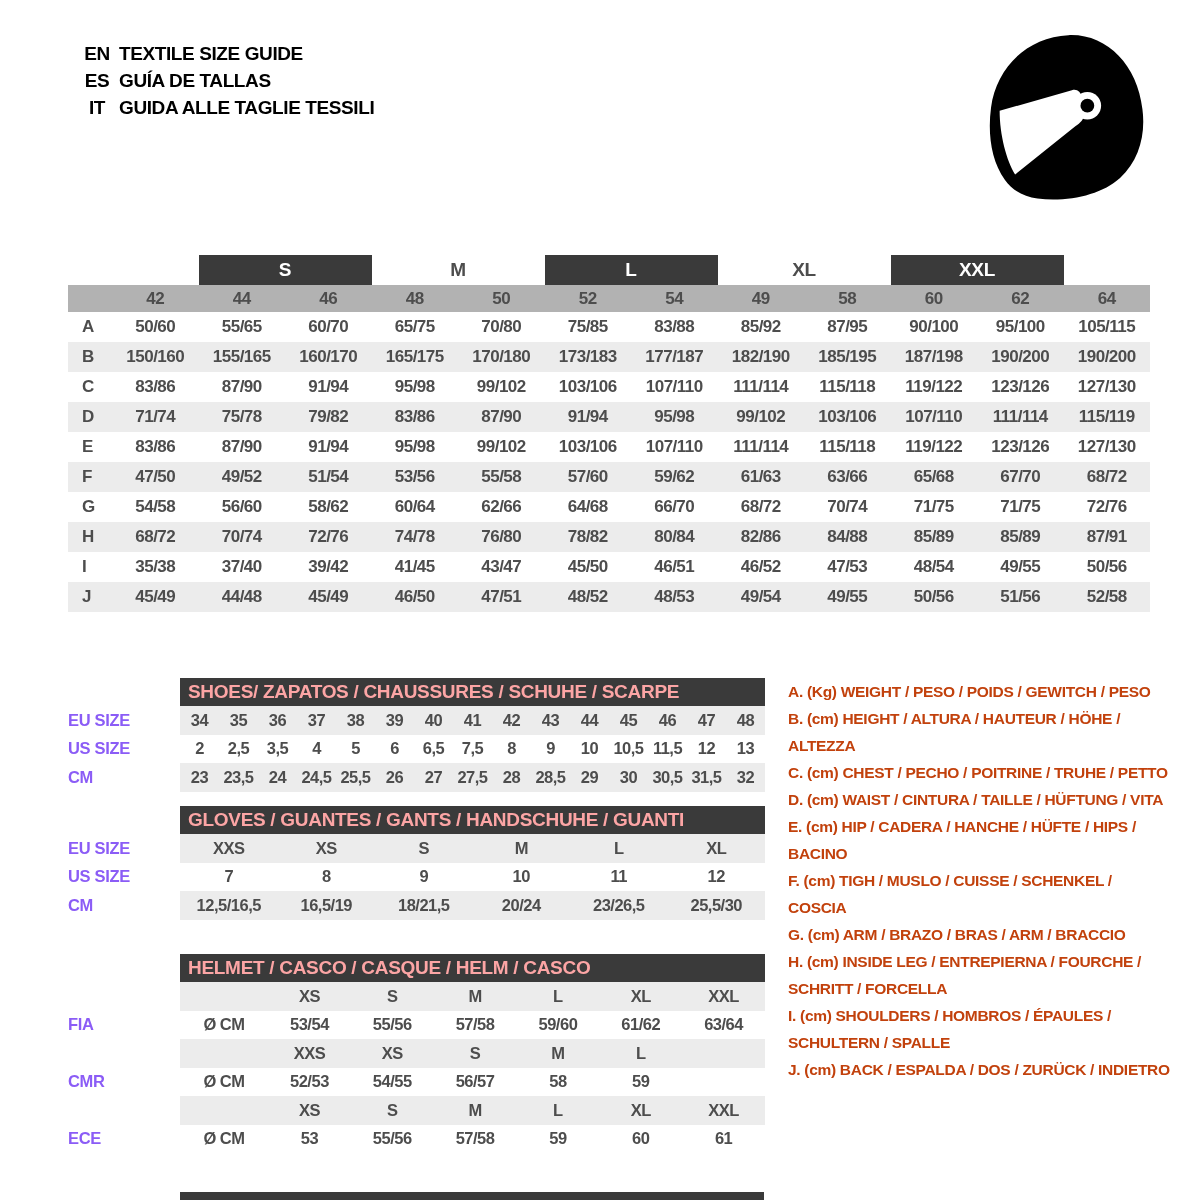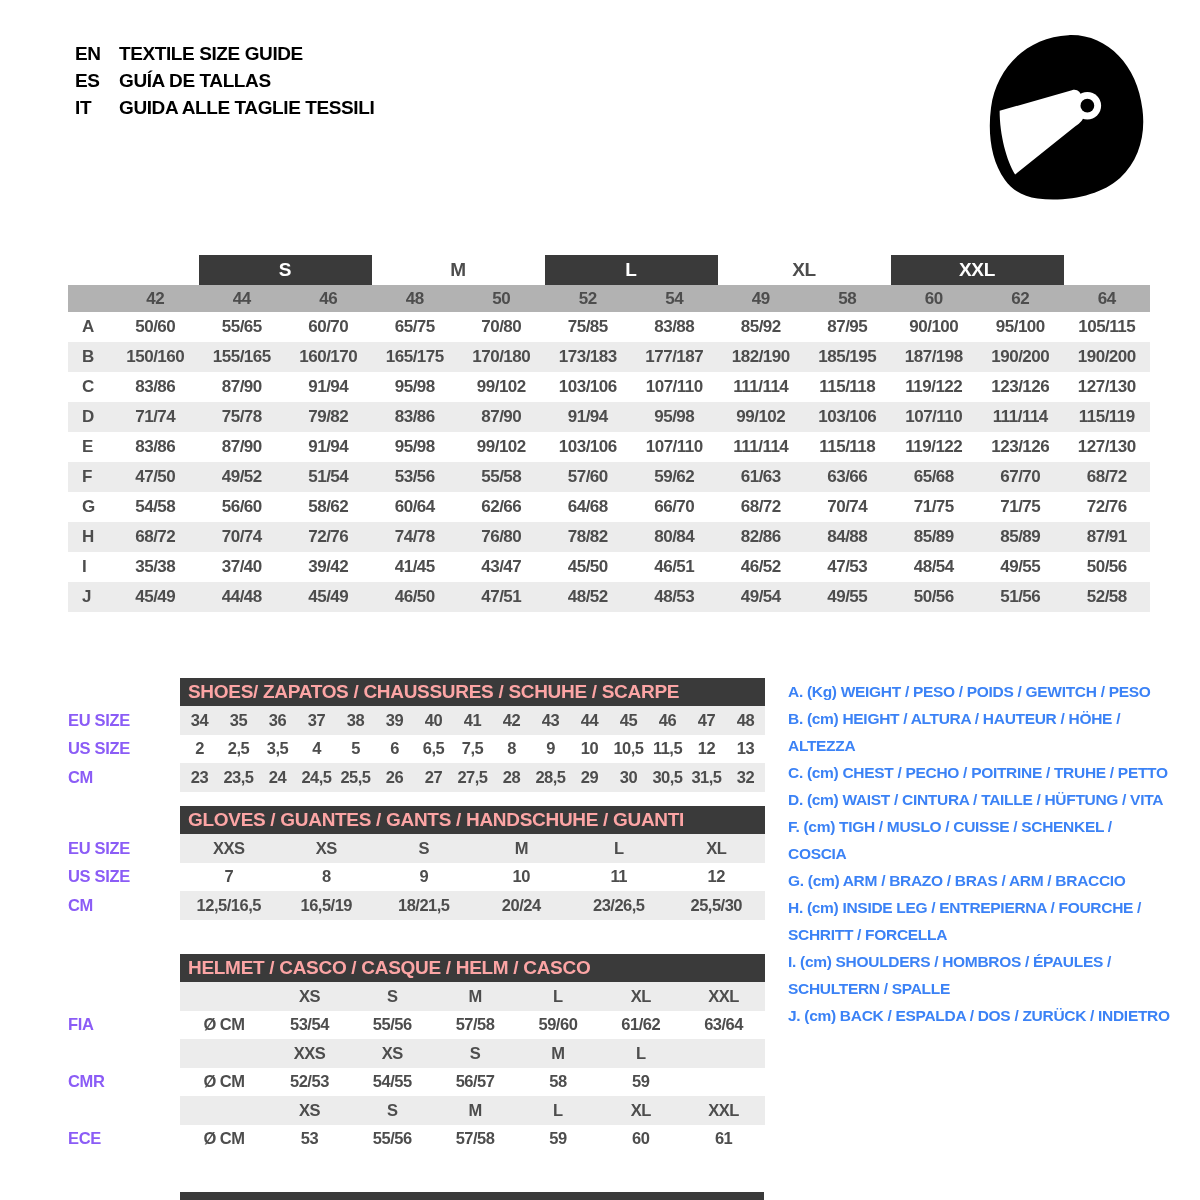--- a/index.html
+++ b/index.html
@@ -6,21 +6,21 @@
   * { box-sizing:border-box; }
   html,body { margin:0; padding:0; }
   body {
     width:1200px; height:1200px; position:relative; overflow:hidden;
     background:#ffffff; font-family:"Liberation Sans", sans-serif;
     font-weight:bold; color:#000;
   }
   
   .lang { position:absolute; left:75px; top:40px; }
   .lang-row { display:flex; height:27px; align-items:center; font-size:19px; letter-spacing:-0.4px; }
-  .lang-code { width:44px; }
+  .lang-code { width:44px;text-align:center; }
   
   .helmet-icon { position:absolute; left:975px; top:30px; width:180px; height:172px; }
   
   .textile { position:absolute; left:68px; top:255px; width:1082px; color:var(--txt); }
   .grid13 { display:grid; grid-template-columns:44px repeat(12,1fr); }
   .size-header { height:30px; }
   .size-label { display:flex; align-items:center; justify-content:center; font-size:19px; letter-spacing:-0.3px; color:var(--txt); }
   .size-label.boxed { background:var(--dark); color:#fff; }
   .num-strip { background:var(--strip); height:27px; }
   .cell { display:flex; align-items:center; justify-content:center; font-size:17px; letter-spacing:-0.5px; white-space:nowrap; }
@@ -34,21 +34,21 @@
   .sec-label { height:28.5px; display:flex; align-items:center; font-size:16.5px; letter-spacing:-0.3px; color:#8b5cf6; }
   .sec-table { width:585px; }
   .sec-bar { height:28px; background:var(--dark); color:#fca5a5; display:flex; align-items:center; padding-left:8px; font-size:19px; letter-spacing:-0.3px; white-space:nowrap; }
   .sec-row { display:grid; height:28.5px; color:var(--txt); }
   .sec-row.shaded { background:var(--band); }
   .cols15 { grid-template-columns:repeat(15,1fr); }
   .cols6 { grid-template-columns:repeat(6,1fr); }
   .colsH { grid-template-columns:88px repeat(6,1fr); }
   .sec-cell { display:flex; align-items:center; justify-content:center; font-size:16.5px; letter-spacing:-0.5px; white-space:nowrap; }
   
-  .legend { position:absolute; left:788px; top:678px; width:382px; font-size:15.5px; line-height:27px; letter-spacing:-0.3px; color:#3b82f6; }
+  .legend { position:absolute; left:788px; top:678px; width:382px; font-size:15.5px; line-height:27px; letter-spacing:-0.3px; color:#c2410c; }
   
   .bottom-bar { position:absolute; left:180px; top:1192px; width:584px; height:8px; background:var(--dark); }
 </style>
 </head>
 <body>
 
 <div class="lang" id="lang-list">
     <div class="lang-row">
       <div class="lang-code">EN</div>
       <div class="lang-title">TEXTILE SIZE GUIDE</div>
@@ -421,20 +421,21 @@
         </div>
       </div>
   </div>
 </div>
 
 <div class="legend" id="legend-list">
     <div class="legend-item">A. (Kg) WEIGHT / PESO / POIDS / GEWITCH / PESO</div>
     <div class="legend-item">B. (cm) HEIGHT / ALTURA / HAUTEUR / HÖHE / ALTEZZA</div>
     <div class="legend-item">C. (cm) CHEST / PECHO / POITRINE / TRUHE / PETTO</div>
     <div class="legend-item">D. (cm) WAIST / CINTURA / TAILLE / HÜFTUNG / VITA</div>
+    <div class="legend-item">E. (cm) HIP / CADERA / HANCHE / HÜFTE / HIPS / BACINO</div>
     <div class="legend-item">F. (cm) TIGH / MUSLO / CUISSE / SCHENKEL / COSCIA</div>
     <div class="legend-item">G. (cm) ARM / BRAZO / BRAS / ARM / BRACCIO</div>
     <div class="legend-item">H. (cm) INSIDE LEG / ENTREPIERNA / FOURCHE / SCHRITT / FORCELLA</div>
     <div class="legend-item">I. (cm) SHOULDERS / HOMBROS / ÉPAULES / SCHULTERN / SPALLE</div>
     <div class="legend-item">J. (cm) BACK / ESPALDA / DOS / ZURÜCK / INDIETRO</div>
   </div>
 
 <div class="bottom-bar"></div>
 
 </body></html>

